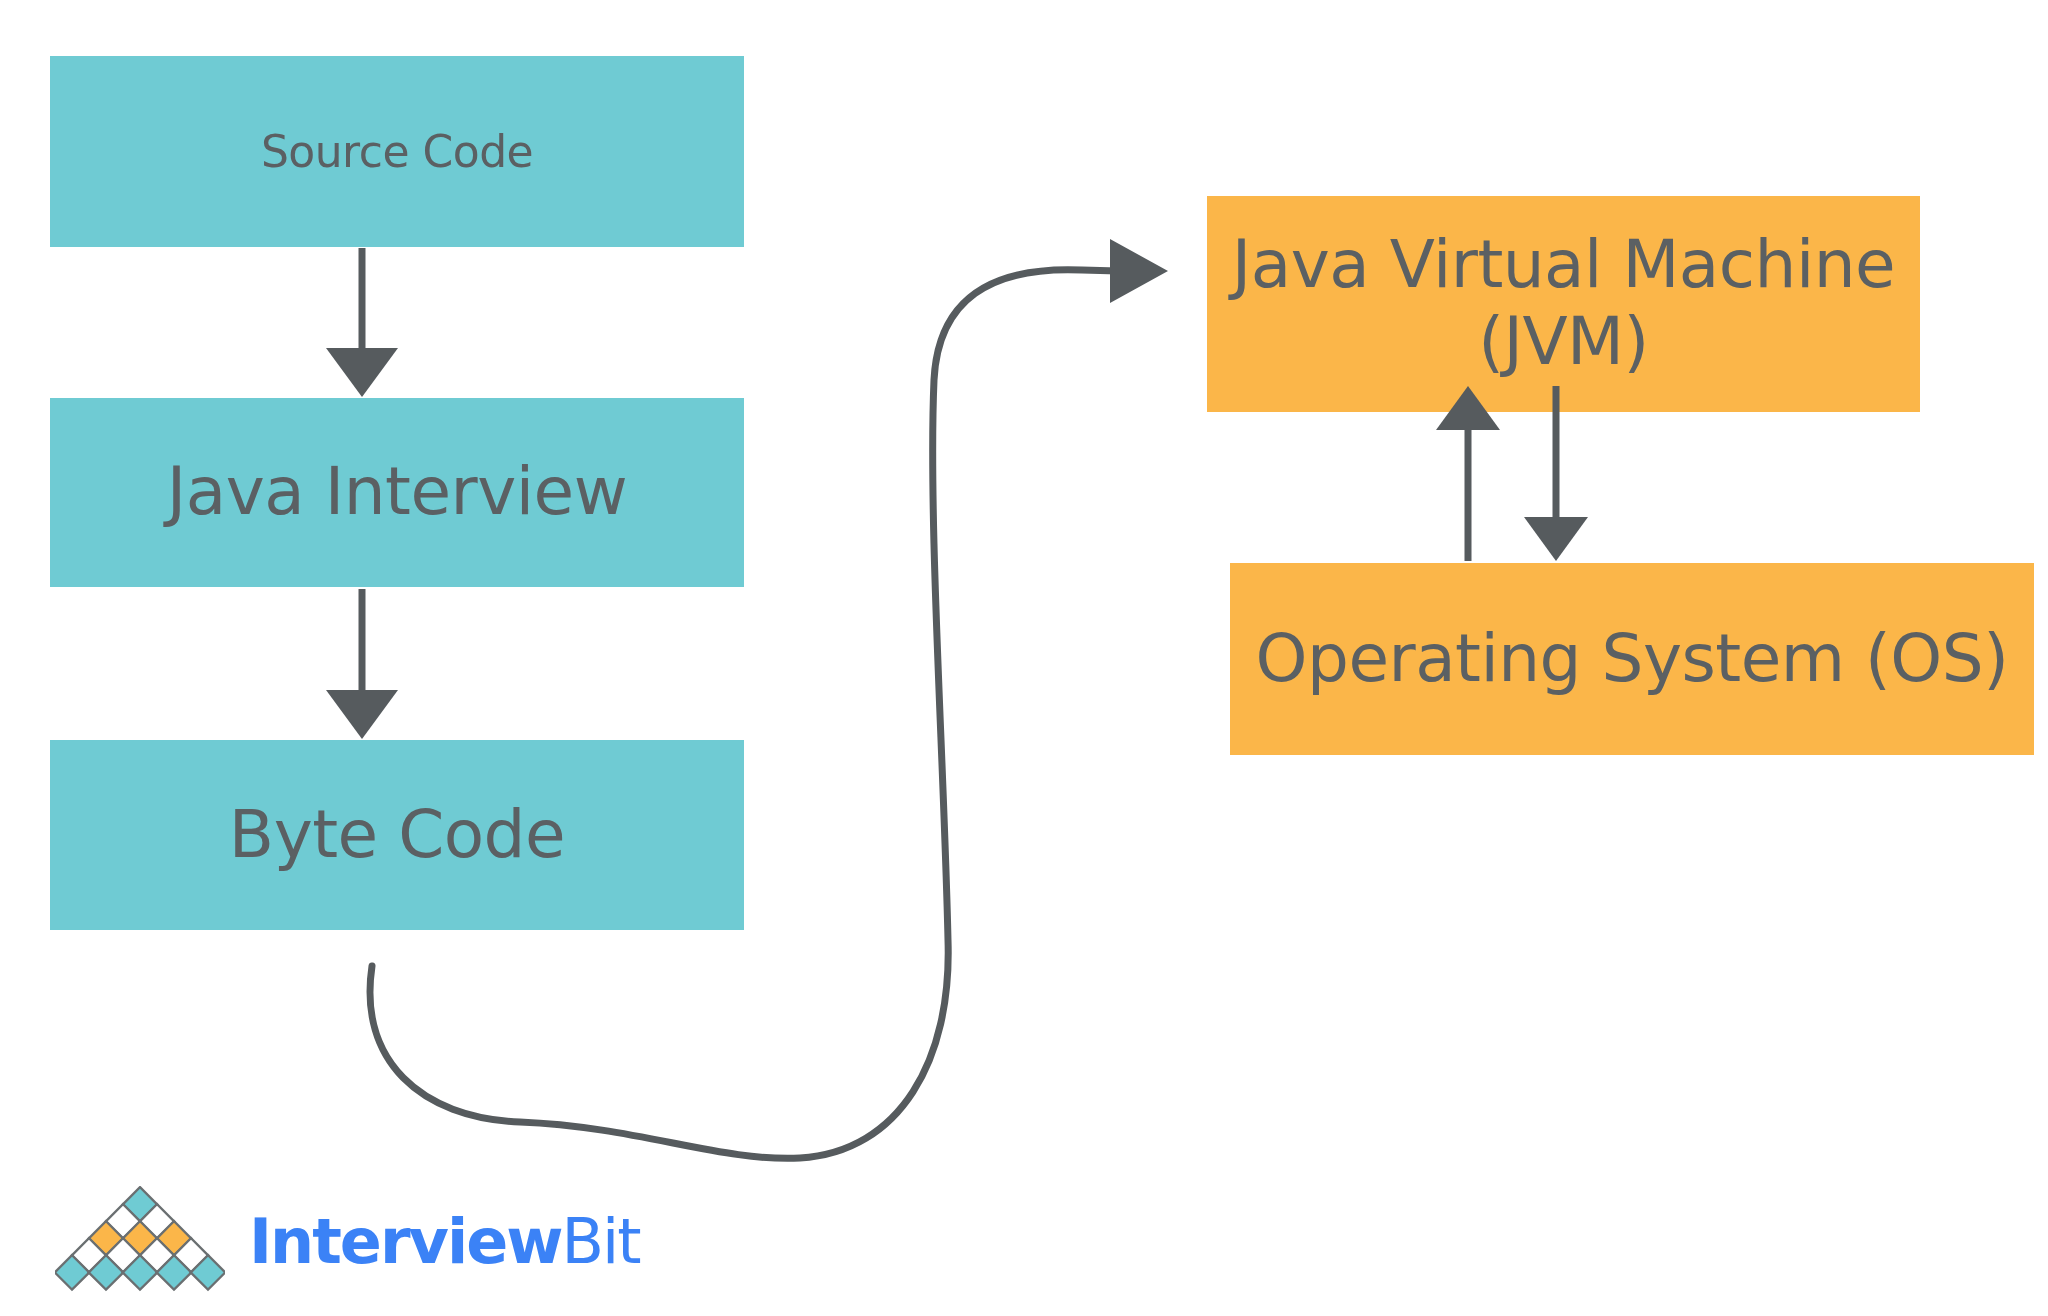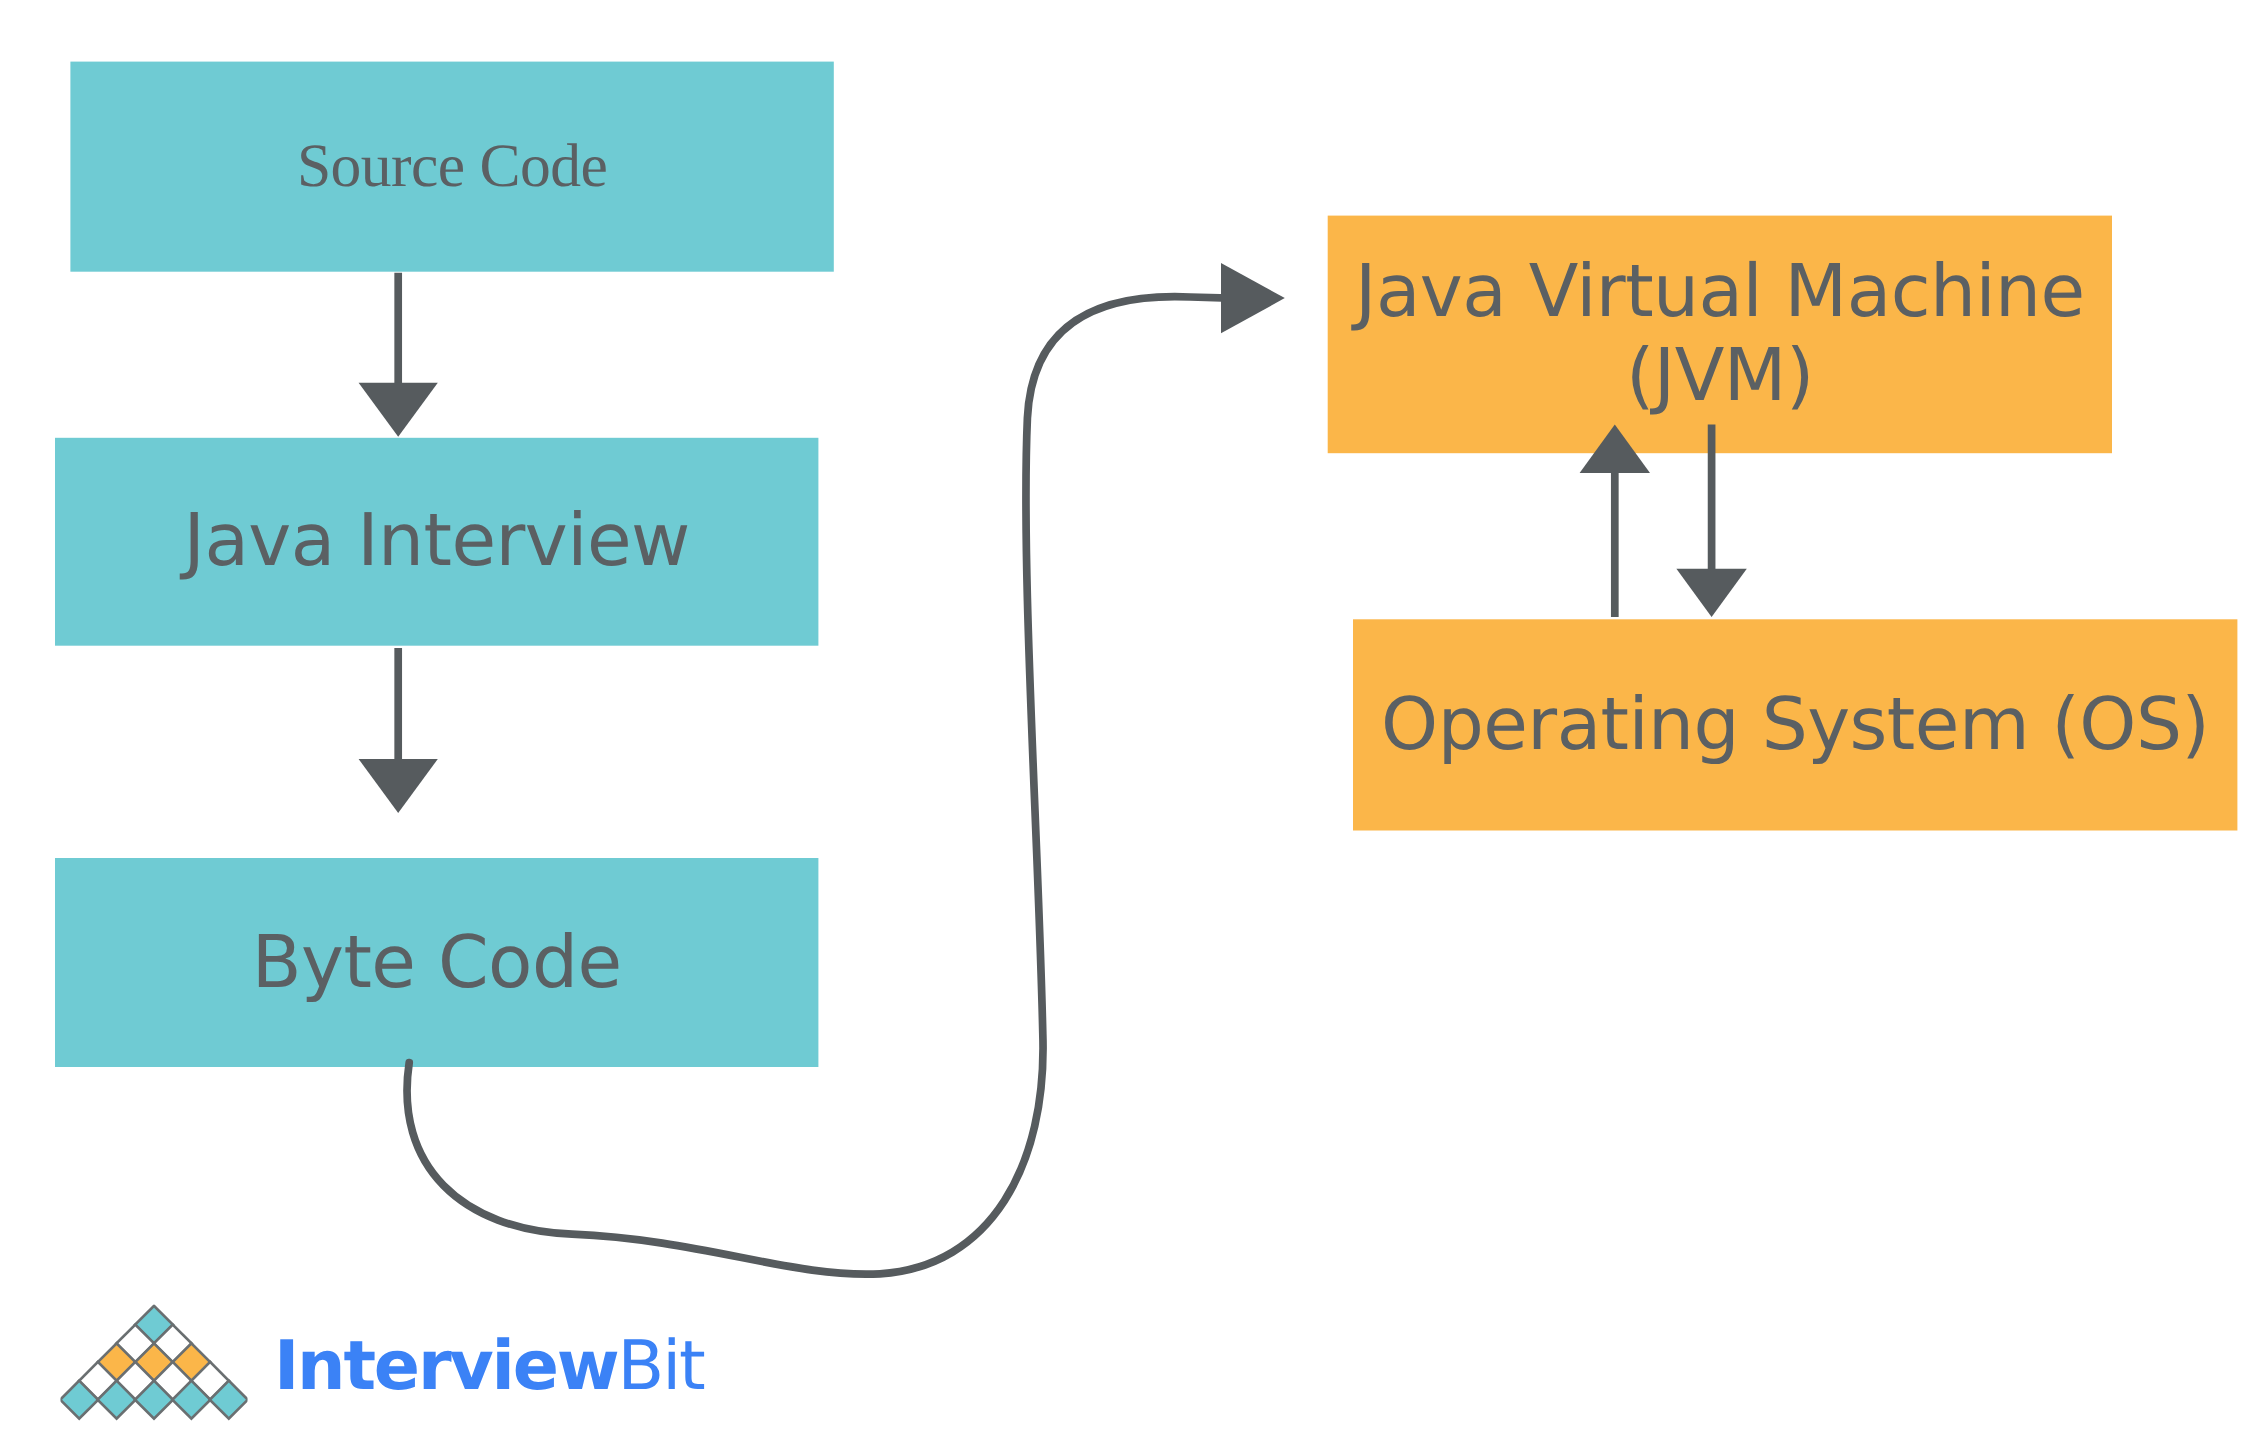--- a/index.html
+++ b/index.html
@@ -24,23 +24,23 @@
     font-family:"DejaVu Sans", sans-serif;
     font-weight:400;
     line-height:1.16;
     letter-spacing:-0.5px;
     box-sizing:border-box;
     padding:0 14px;
   }
   .box-teal{ background:#6fcbd3; }
   .box-orange{ background:#fbb649; }
 
-  #box-source-code{ left:64px;  top:56px;  width:694px; height:191px; font-size:56px;font-family:Liberation Serif, serif; }
+  #box-source-code{ left:50px;  top:56px;  width:694px; height:191px; font-size:44px; }
   #box-java-compiler{ left:50px; top:398px; width:694px; height:189px; font-size:66px; }
-  #box-byte-code{ left:50px;  top:740px; width:694px; height:190px; font-size:66px;margin-top:40px; }
+  #box-byte-code{ left:50px;  top:740px; width:694px; height:190px; font-size:66px; }
 
   #box-jvm{ left:1207px; top:196px; width:713px; height:216px; font-size:66px; }
   #box-os{  left:1230px; top:563px; width:804px; height:192px; font-size:66px; }
 
   #arrows{
     position:absolute;
     left:0; top:0;
     width:2048px; height:1316px;
     pointer-events:none;
   }

